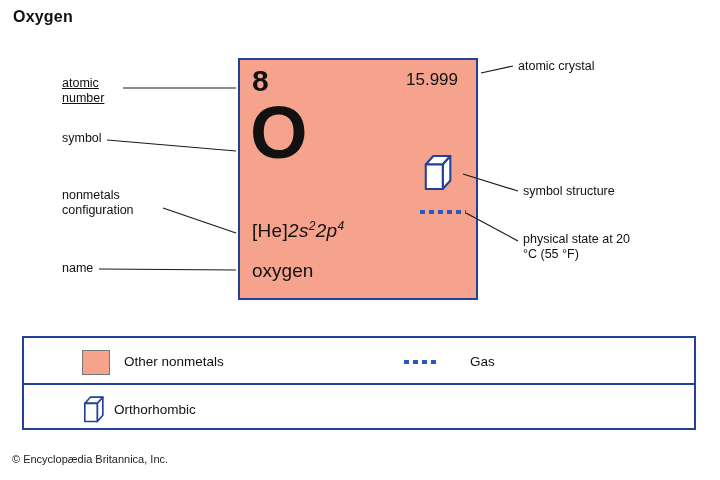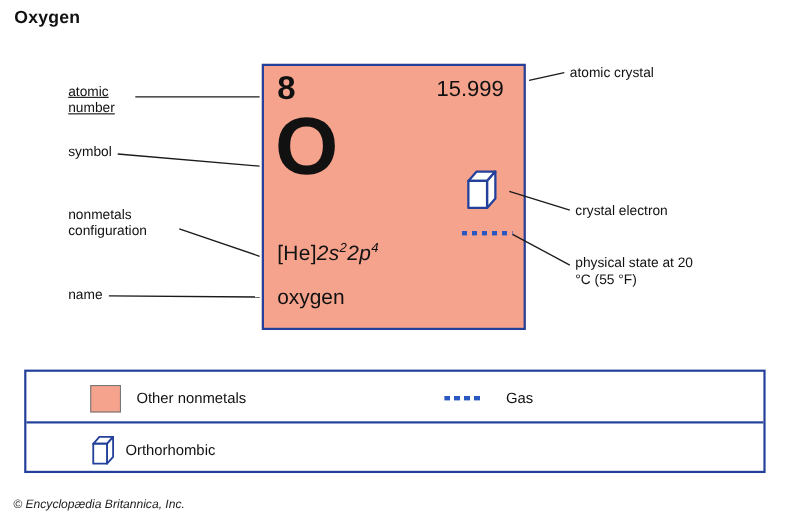--- a/index.html
+++ b/index.html
@@ -11,21 +11,21 @@
   .abs{position:absolute;}
   #page-title{left:13px;top:8px;font-size:16px;font-weight:bold;letter-spacing:.2px;}
 
   
   #element-card{
     left:238px;top:58px;width:240px;height:242px;box-sizing:border-box;
     background:var(--card-fill,#f6a38d);
     border:2px solid var(--card-border,#23409a);
   }
   #atomic-number-value{left:12px;top:4px;font-size:30px;font-weight:bold;}
-  #atomic-weight-value{right:18px;top:10px;font-size:20px;}
+  #atomic-weight-value{right:18px;top:10px;font-size:17px;}
   #symbol-value{left:10px;top:36px;font-size:74px;font-weight:bold;line-height:1;}
   #econfig-value{left:12px;top:160px;font-size:19px;letter-spacing:.3px;text-align:center;}
   #econfig-value .it{font-style:italic;}
   #econfig-value sup{font-size:12px;vertical-align:super;line-height:0;}
   #name-value{left:12px;top:200px;font-size:19px;}
 
   .cube{color:var(--card-border,#23409a);display:block;}
   #card-cube{left:182px;top:92px;width:34px;height:40px;}
   .dotted{
     height:4px;
@@ -49,25 +49,25 @@
     left:22px;top:336px;width:674px;height:94px;box-sizing:border-box;
     border:2px solid var(--legend-border,#23409a);
   }
   #legend-divider{left:0;top:45px;width:100%;height:0;
     border-top:2px solid var(--legend-border,#23409a);}
   #legend-swatch{left:58px;top:12px;width:26px;height:23px;
     background:var(--card-fill,#f6a38d);border:1px solid #777;}
   .legend-label{font-size:13.5px;}
   #legend-nonmetals-label{left:100px;top:16px;}
   #legend-dotted{left:380px;top:22px;width:36px;}
-  #legend-gas-label{left:436px;top:16px;}
+  #legend-gas-label{left:446px;top:16px;}
   #legend-cube{left:58px;top:56px;width:25px;height:30px;}
   #legend-ortho-label{left:90px;top:64px;}
 
-  #copyright{left:12px;top:453px;font-size:11px;font-style:italic;color:#222;}
+  #copyright{left:12px;top:453px;font-size:11px;color:#222;}
 
   #leader-lines{left:0;top:0;width:720px;height:480px;pointer-events:none;}
   #leader-lines line{stroke:#1a1a1a;stroke-width:1.2;}
 </style>
 </head>
 <body>
 
 <div class="abs" id="page-title">Oxygen</div>
 
 <div class="abs" id="element-card">
@@ -86,21 +86,21 @@
     <span>[He]</span><span class="it">2</span><span class="it">s</span><sup class="it">2</sup><span class="it">2</span><span class="it">p</span><sup class="it">4</sup>
   </div>
   <div class="abs" id="name-value">oxygen</div>
 </div>
 
 <div class="abs callout" id="label-atomic-number">atomic number</div>
 <div class="abs callout" id="label-symbol">symbol</div>
 <div class="abs callout" id="label-econfig">nonmetals configuration</div>
 <div class="abs callout" id="label-name">name</div>
 <div class="abs callout" id="label-atomic-weight">atomic crystal</div>
-<div class="abs callout" id="label-crystal">crystal electron</div>
+<div class="abs callout" id="label-crystal">symbol structure</div>
 <div class="abs callout" id="label-physical">physical state at 20 °C (55 °F)</div>
 
 <svg class="abs" id="leader-lines" viewBox="0 0 720 480" xmlns="http://www.w3.org/2000/svg">
   <line x1="123" y1="88" x2="236" y2="88"></line>
   <line x1="107" y1="140" x2="236" y2="151"></line>
   <line x1="163" y1="208" x2="236" y2="233"></line>
   <line x1="99" y1="269" x2="236" y2="270"></line>
   <line x1="481" y1="73" x2="513" y2="66"></line>
   <line x1="463" y1="174" x2="518" y2="191"></line>
   <line x1="466" y1="213" x2="518" y2="241"></line>

